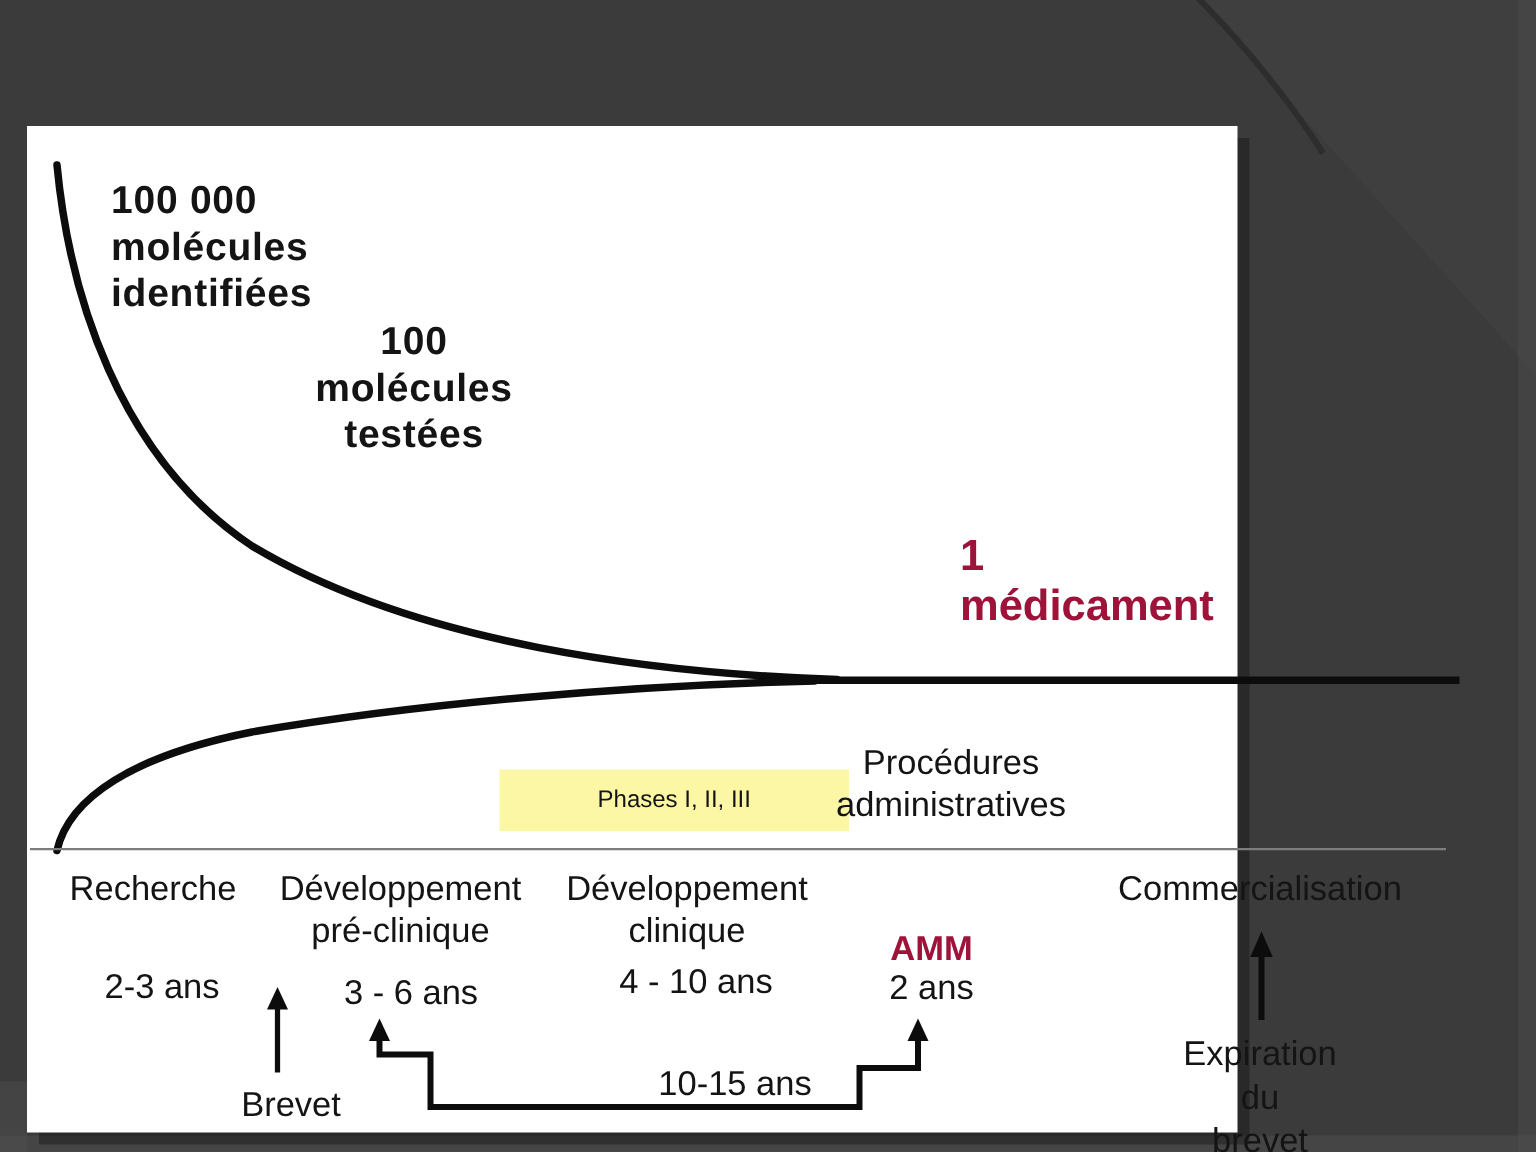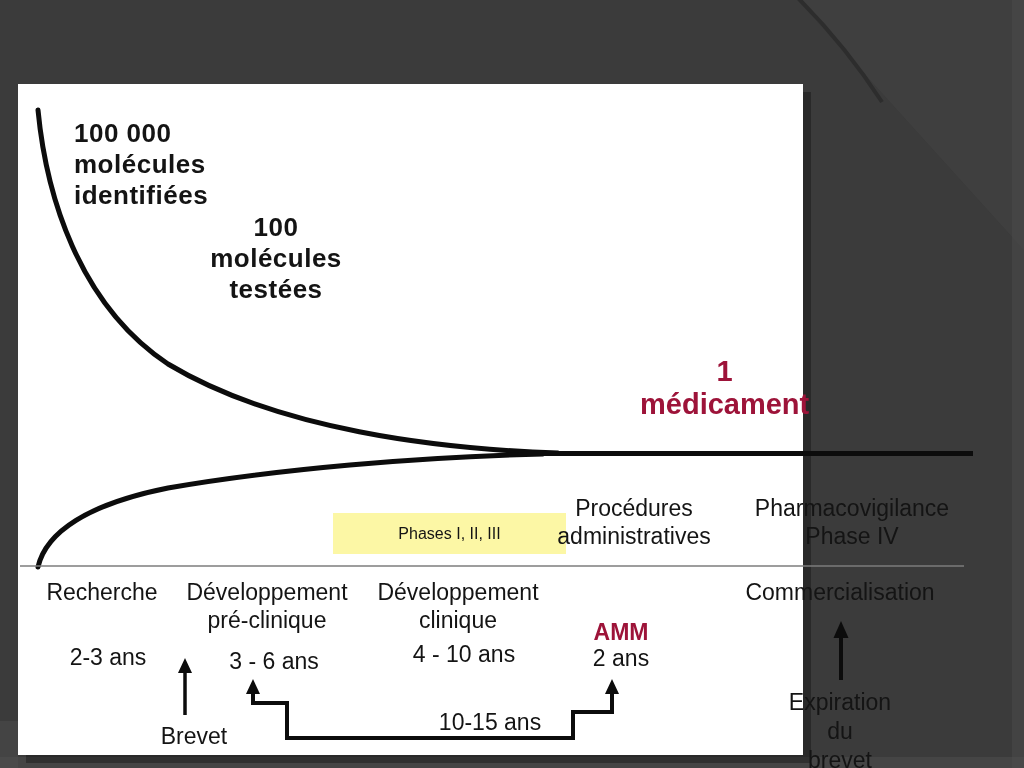--- a/index.html
+++ b/index.html
@@ -6,28 +6,29 @@
   body{
     width:1024px;height:768px;position:relative;overflow:hidden;
     background:#3b3b3b;
     font-family:"Liberation Sans",sans-serif;
   }
   #bg-decor{position:absolute;left:0;top:0;width:1024px;height:768px;}
   #slide{
     position:absolute;left:18px;top:84px;width:785px;height:671px;
     background:var(--slide-background,#ffffff);
     box-shadow:8px 8px 0 rgba(0,0,0,0.30);
+    padding-left:22px;
   }
   #diagram-svg{position:absolute;left:0;top:0;width:985px;height:671px;}
   .txt{
     position:absolute;white-space:pre-line;color:var(--text,#141414);
     font-family:"Liberation Sans",sans-serif;
   }
   .ctr{transform:translateX(-50%);text-align:center;}
-  .accent{color:var(--accent-red,#9d1339);text-align:center;}
+  .accent{color:var(--accent-red,#9d1339);}
   .stage{font-size:26px;line-height:31px;font-weight:bold;letter-spacing:0.5px;}
   #stage1{left:56px;top:34px;}
   #stage2{left:258px;top:128px;text-align:center;transform:translateX(-50%);}
   #stage3{left:330px;top:212px;}
   #stage4{left:622px;top:271px;font-size:29px;font-weight:bold;}
   .lbl{font-size:23px;line-height:28px;}
   #phases-box{
     position:absolute;left:315px;top:429px;width:233px;height:41px;
     background:var(--highlight-yellow,#fcf7a5);
   }
@@ -97,22 +98,20 @@
   <div id="stage2" class="txt stage">100
 molécules
 testées</div>
   <div id="stage4" class="txt accent">1 médicament</div>
 
   <div id="phases-box">
     <span id="phases-text">Phases I, II, III</span>
   </div>
   <div id="procedures" class="txt lbl ctr">Procédures
 administratives</div>
-  <div id="pharmacovigilance" class="txt lbl ctr">Pharmacovigilance
-Phase IV</div>
 
   <div id="row-recherche" class="txt lbl ctr rowlbl">Recherche</div>
   <div id="row-preclinique" class="txt lbl ctr rowlbl">Développement
 pré-clinique</div>
   <div id="row-clinique" class="txt lbl ctr rowlbl">Développement
 clinique</div>
   <div id="row-amm" class="txt lbl ctr rowlbl accent">AMM</div>
   <div id="row-commercialisation" class="txt lbl ctr rowlbl">Commercialisation</div>
 
   <div id="dur-recherche" class="txt lbl ctr">2-3 ans</div>

